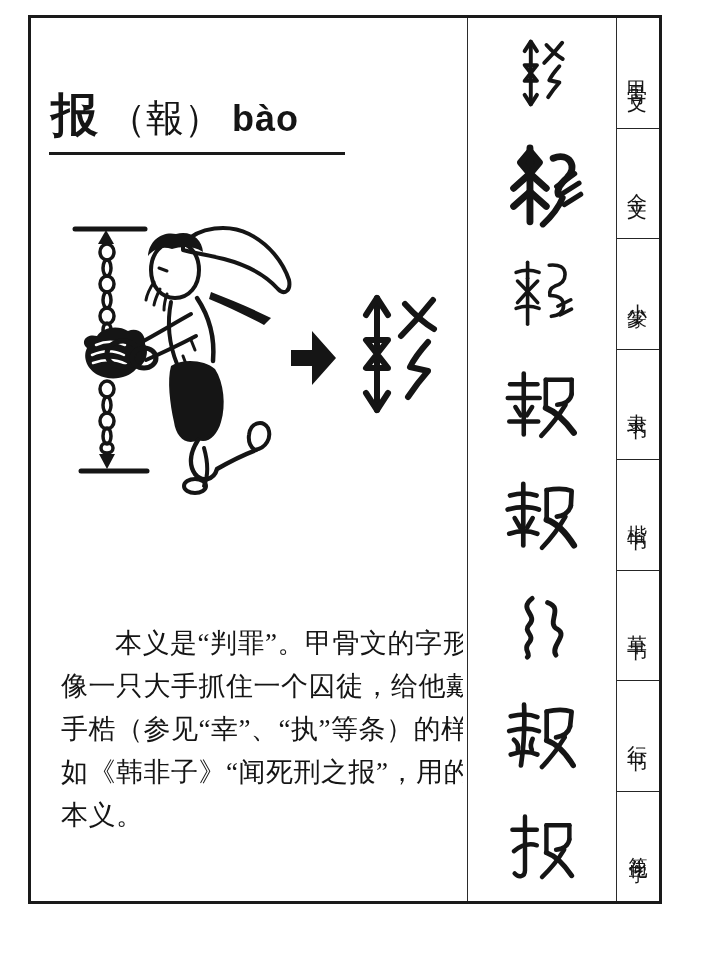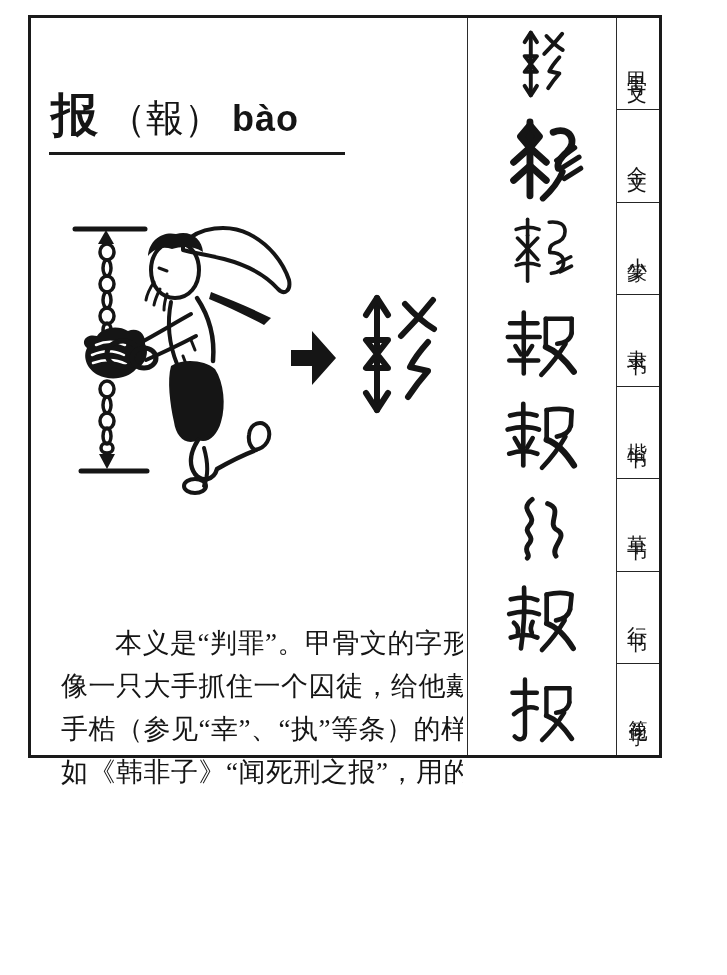--- a/index.html
+++ b/index.html
@@ -1,18 +1,18 @@
 <!DOCTYPE html>
 <html><head>
 <meta charset="utf-8">
 <style>
   html,body{margin:0;padding:0;background:#fff;}
   .page{position:relative;width:727px;height:975px;background:#fff;overflow:hidden;
         font-family:"Liberation Serif",serif;color:#151515;}
-  .frame{position:absolute;left:28px;top:15px;width:634px;height:743px;
+  .frame{position:absolute;left:28px;top:15px;width:634px;height:889px;
          border:3px solid #1a1a1a;box-sizing:border-box;display:flex;background:#fff;}
   
   .main{width:437px;position:relative;border-right:1.5px solid #2b2b2b;box-sizing:border-box;}
   .title-row{position:absolute;left:20px;top:66px;white-space:nowrap;}
   .hw{font-size:47px;font-weight:bold;font-family:"Liberation Serif",serif;}
   .variant{font-size:38px;margin-left:10px;font-family:"Liberation Serif",serif;}
   .pinyin{font-size:36px;font-weight:700;margin-left:10px;font-family:"Liberation Sans",sans-serif;letter-spacing:1px;}
   .title-underline{position:absolute;left:18px;top:134px;width:296px;height:3px;background:#1a1a1a;}
   .illustration{position:absolute;left:2px;top:190px;}
   .def{position:absolute;left:30px;top:604px;width:402px;font-size:27px;line-height:43px;
@@ -122,20 +122,21 @@
           <path d="M86,16 C75,30 64,42 54,52"></path>
           <path d="M81,58 C73,67 67,75 63,83 L81,87 C73,96 67,104 61,113"></path>
         </g>
       </svg>
 
       <div class="def">
         <div class="def-line indent">本义是“判罪”。甲骨文的字形</div>
         <div class="def-line">像一只大手抓住一个囚徒，给他戴上</div>
         <div class="def-line">手梏（参见“幸”、“执”等条）的样子。</div>
         <div class="def-line">如《韩非子》“闻死刑之报”，用的就是</div>
+        <div class="def-line">本义。</div>
       </div>
     </div>
 
     <div class="callig">
 
       <div class="glyph-slot">
         <svg width="56" height="80" viewBox="0 0 100 140" class="ink" stroke-width="7">
           <path d="M30,14 V126"></path>
           <path d="M19,31 L30,14 L41,31"></path>
           <path d="M19,56 L41,56 L19,84 L41,84 Z"></path>

